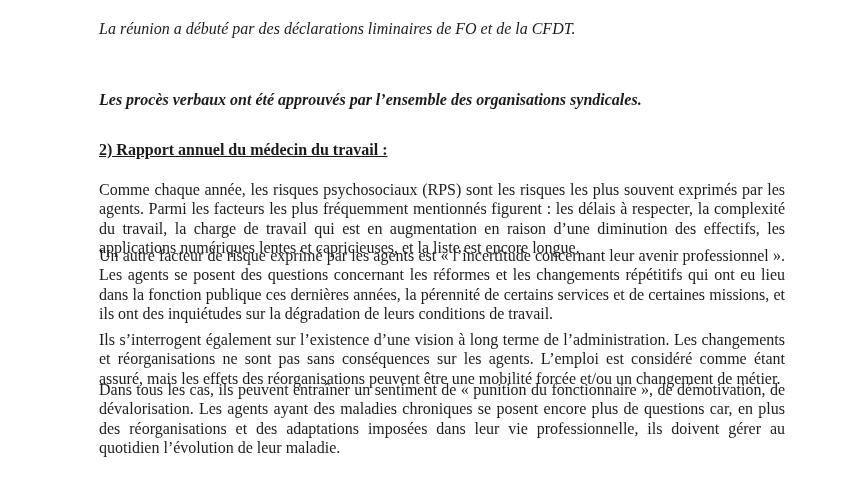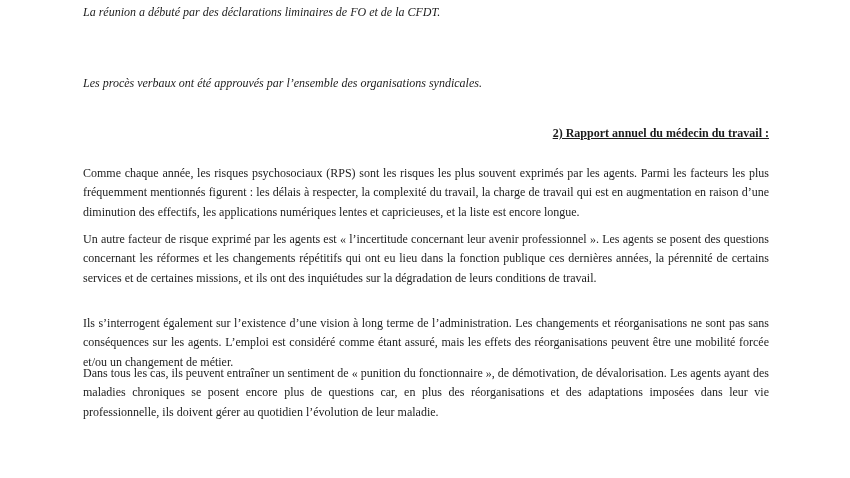--- a/index.html
+++ b/index.html
@@ -13,38 +13,39 @@
     height: 478px;
     background: #ffffff;
     overflow: hidden;
     font-family: "Liberation Serif", "DejaVu Serif", serif;
     color: #1c1c1c;
   }
   .block {
     position: absolute;
     left: 83px;
     width: 686px;
-    margin: 0;
-    font-size: 12px;
+    margin: 16px;
+    font-size: 16px;
     line-height: 19.3px;
   }
   .intro-line {
     top: 3px;
     font-style: italic;
   }
   .heading {
     font-weight: bold;
     text-decoration: underline;
   }
   .heading-1 { top: 34px; }
   .approval-line {
     top: 74px;
     font-style: italic;
+    font-weight: bold;
   }
-  .heading-2 { top: 124px; text-align: right; }
+  .heading-2 { top: 124px; }
   .body-para {
     text-align: justify;
   }
   .para-1 { top: 164px; }
   .para-2 { top: 230px; }
   .para-3 { top: 314px; }
   .para-4 { top: 364px; font-family: Liberation Serif, serif; }
 </style>
 </head>
 <body>

